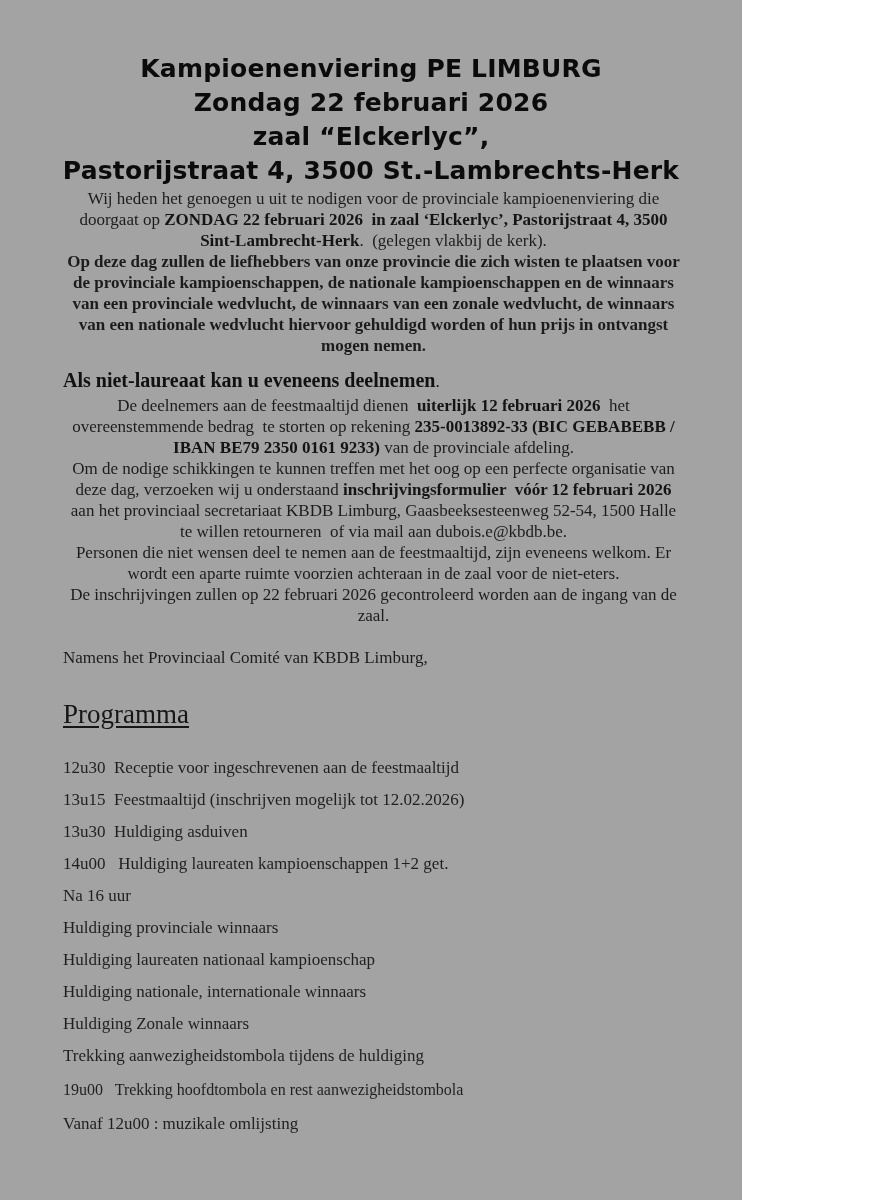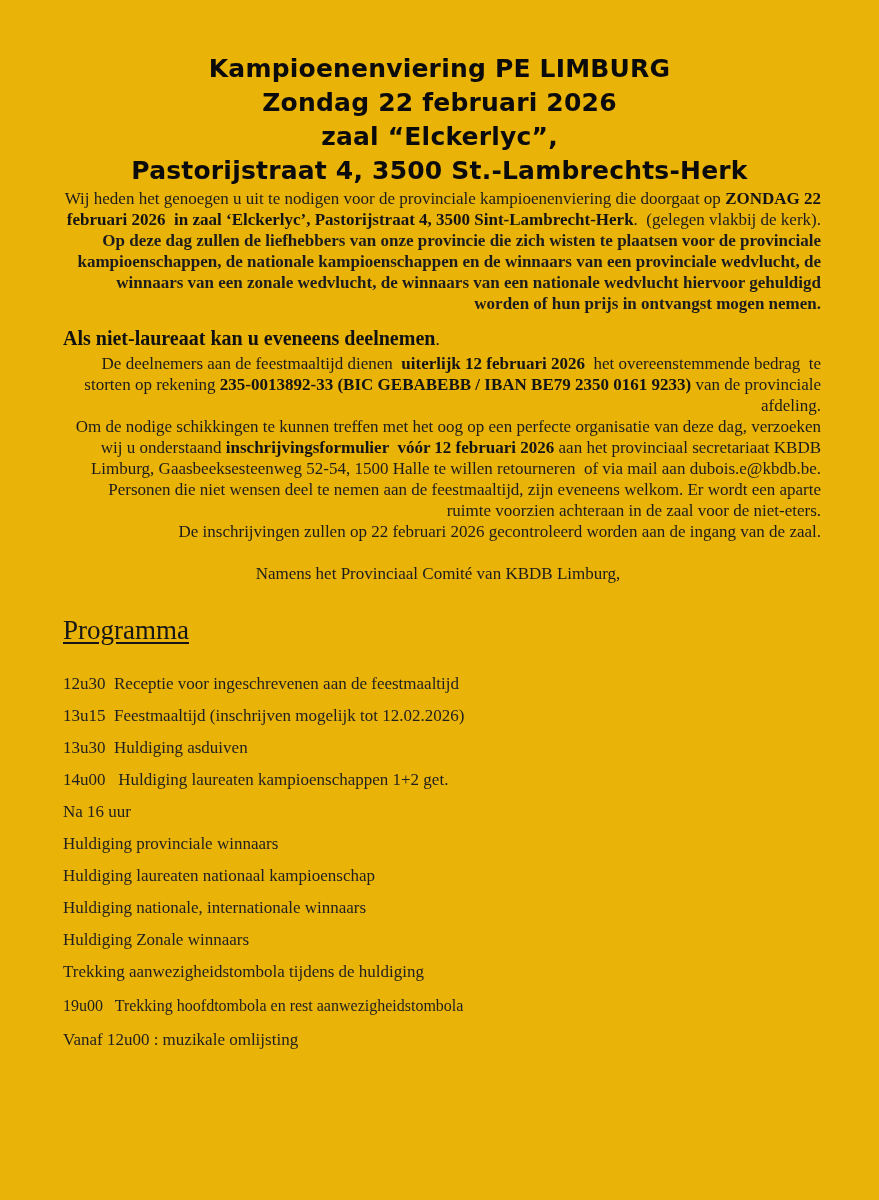--- a/index.html
+++ b/index.html
@@ -2,23 +2,23 @@
 <html><head>
 <meta charset="utf-8">
 <style>
   html, body {
     margin: 0;
     padding: 0;
     background: #ffffff;
   }
   .page {
     position: relative;
-    width: 879px;
+    width: 742px;
     height: 1200px;
-    background: #eab308;
+    background: #a3a3a3;
     color: #1c1c1c;
     font-family: "Liberation Serif", serif;
     overflow: hidden;
     box-sizing: border-box;
   }
   
   .doc-title {
     padding-top: 52px;
     text-align: center;
     font-family: "DejaVu Sans", sans-serif;
@@ -29,21 +29,21 @@
     letter-spacing: 0.2px;
   }
   .content {
     padding: 0 58px 0 63px;
   }
   p.body-para {
     font-size: 17px;
     line-height: 21px;
     margin: 0;
     white-space: pre-wrap;
-    text-align: right;
+    text-align: center;
   }
   .mt-p1 { margin-top: 17px; }
   .mt-p2 { margin-top: 21px; font-weight: bold; }
   .mt-p4 { margin-top: 22px; }
   .mt-p5 { margin-top: 19px; }
   .mt-p6 { margin-top: 16px; }
   strong { font-weight: 700; color: #141414; }
   .section-heading {
     margin: 12px 0 1px 0;
     font-size: 20px;
@@ -52,21 +52,21 @@
     color: #111111;
   }
   .section-heading .plain-period {
     font-weight: 400;
     font-size: 17px;
   }
   .signature {
     margin-top: 21px;
     font-size: 17px;
     line-height: 21px;
-    text-align: center;
+    text-align: left;
     padding-right: 8px;
     white-space: pre-wrap;
   }
   .program {
   }
   .program-heading {
     margin-top: 30px;
     font-size: 27px;
     line-height: 32px;
     font-weight: 400;

